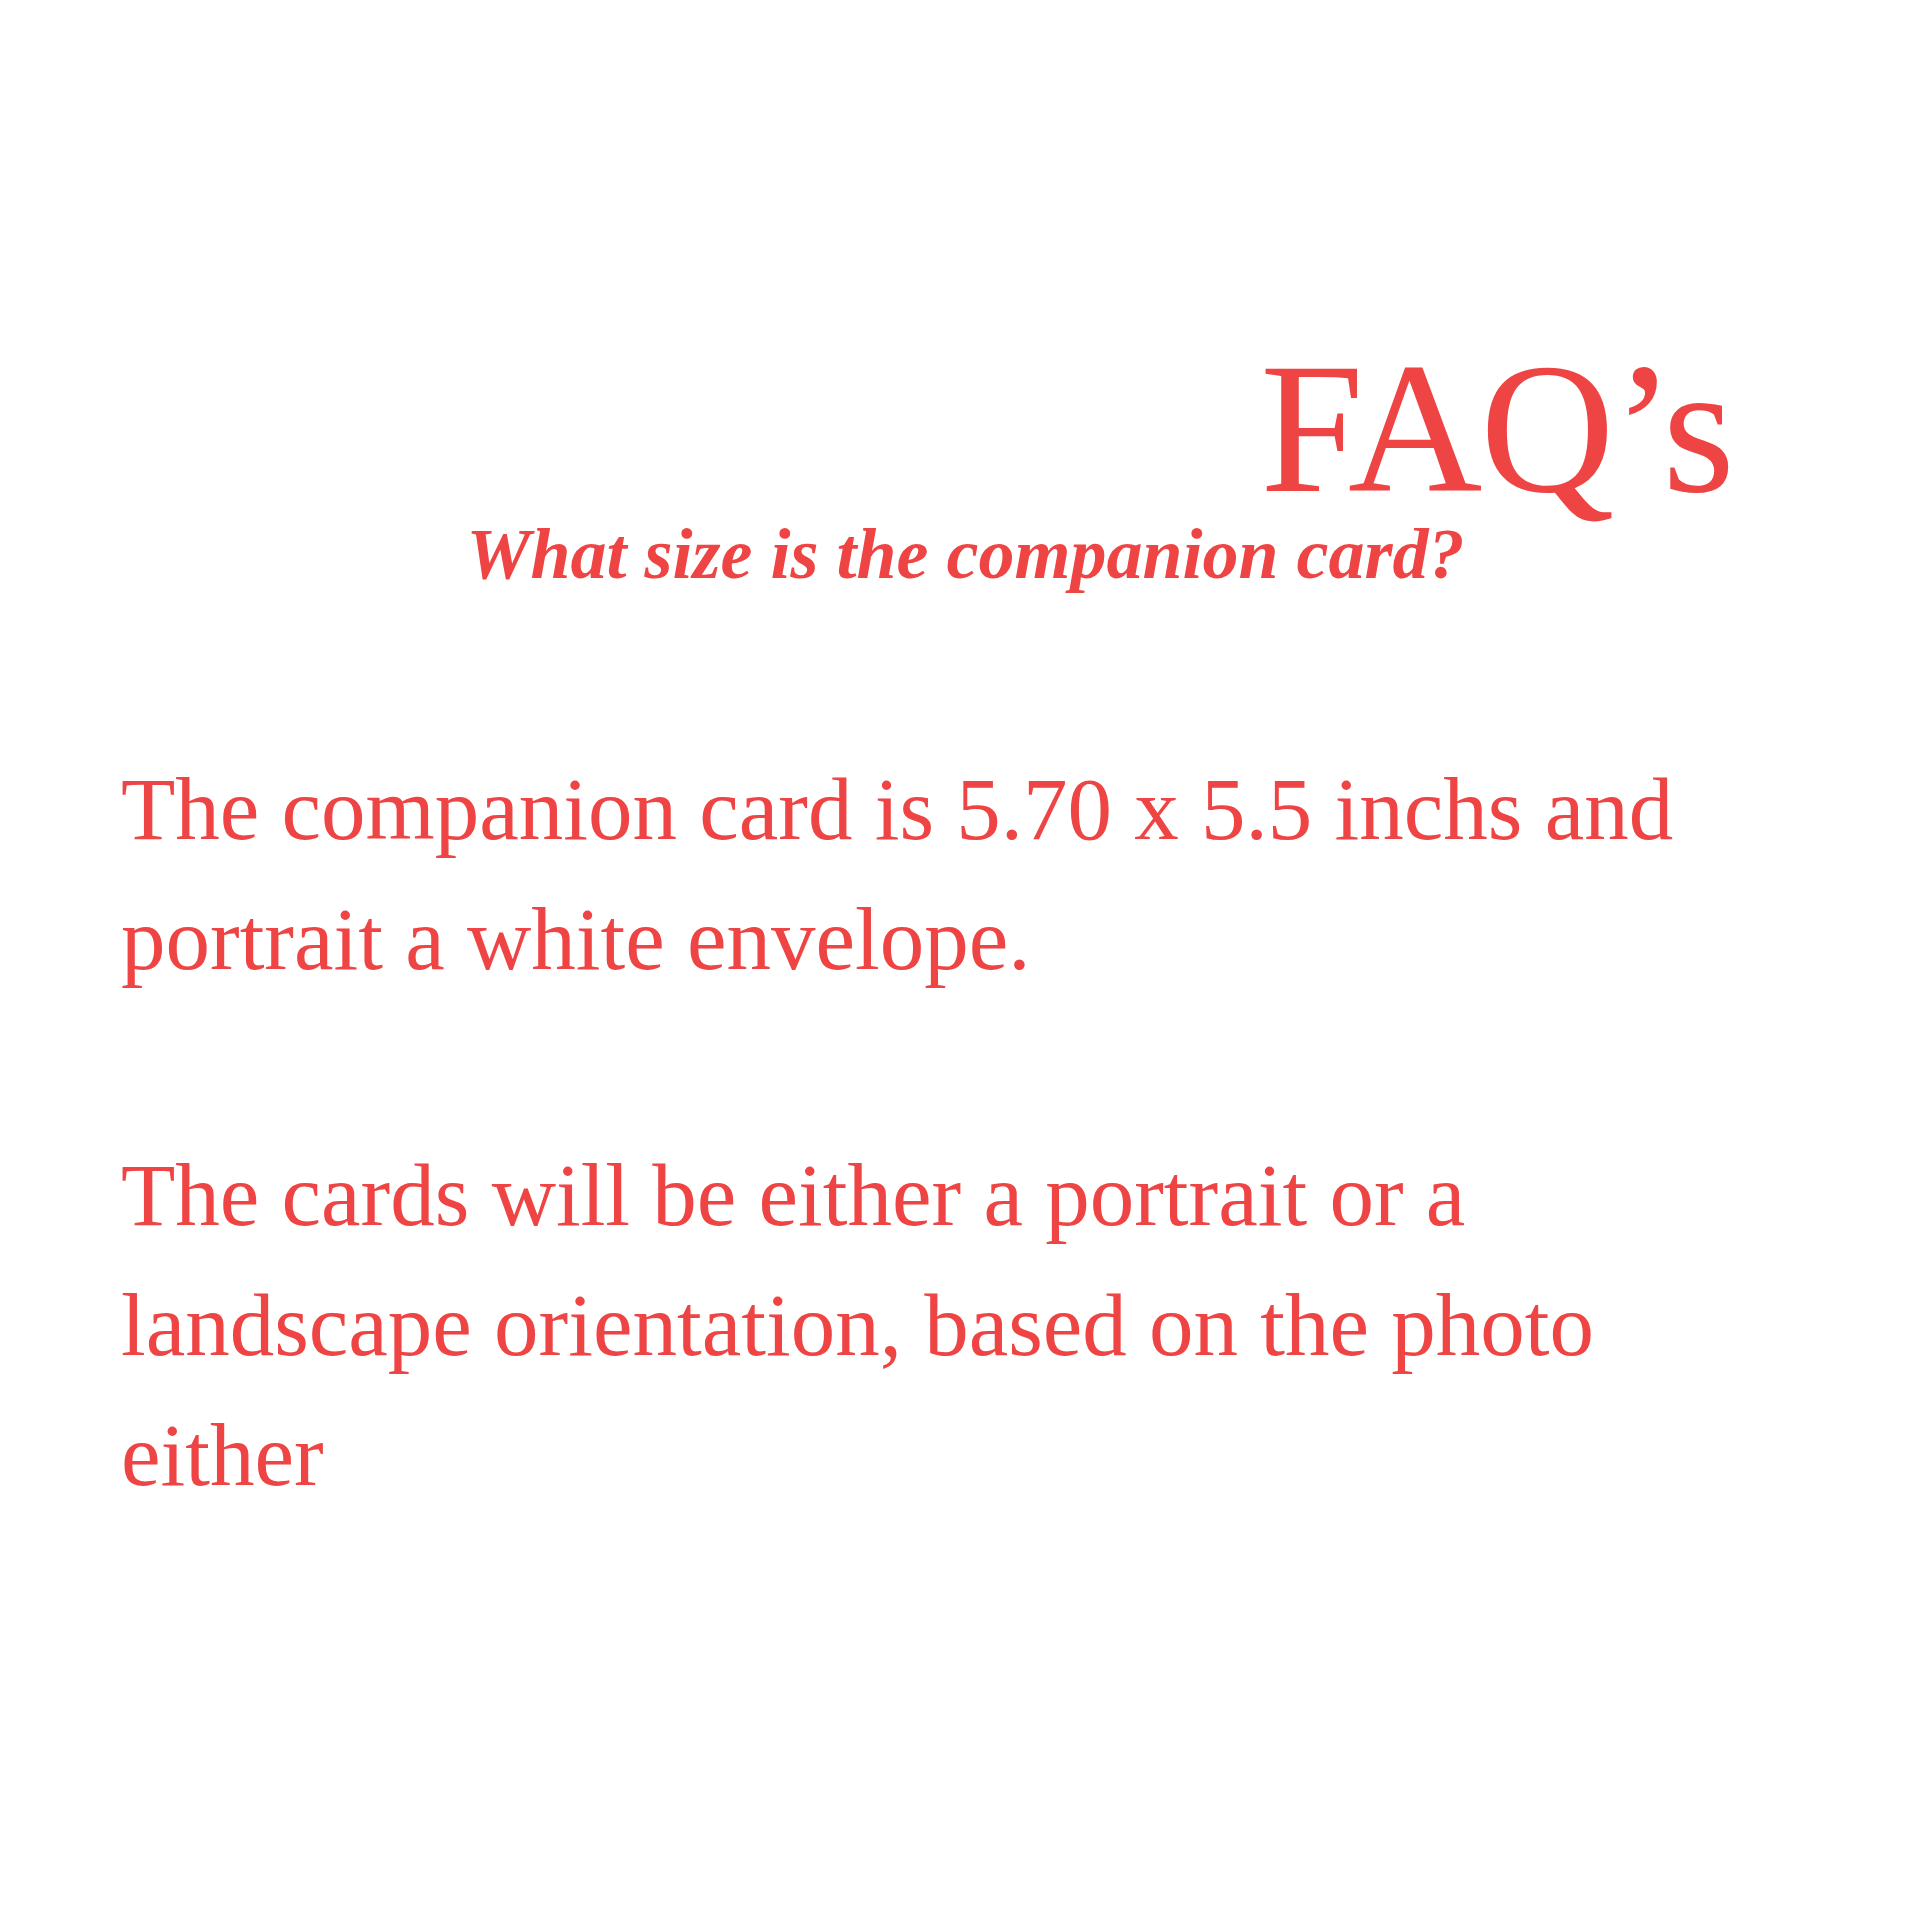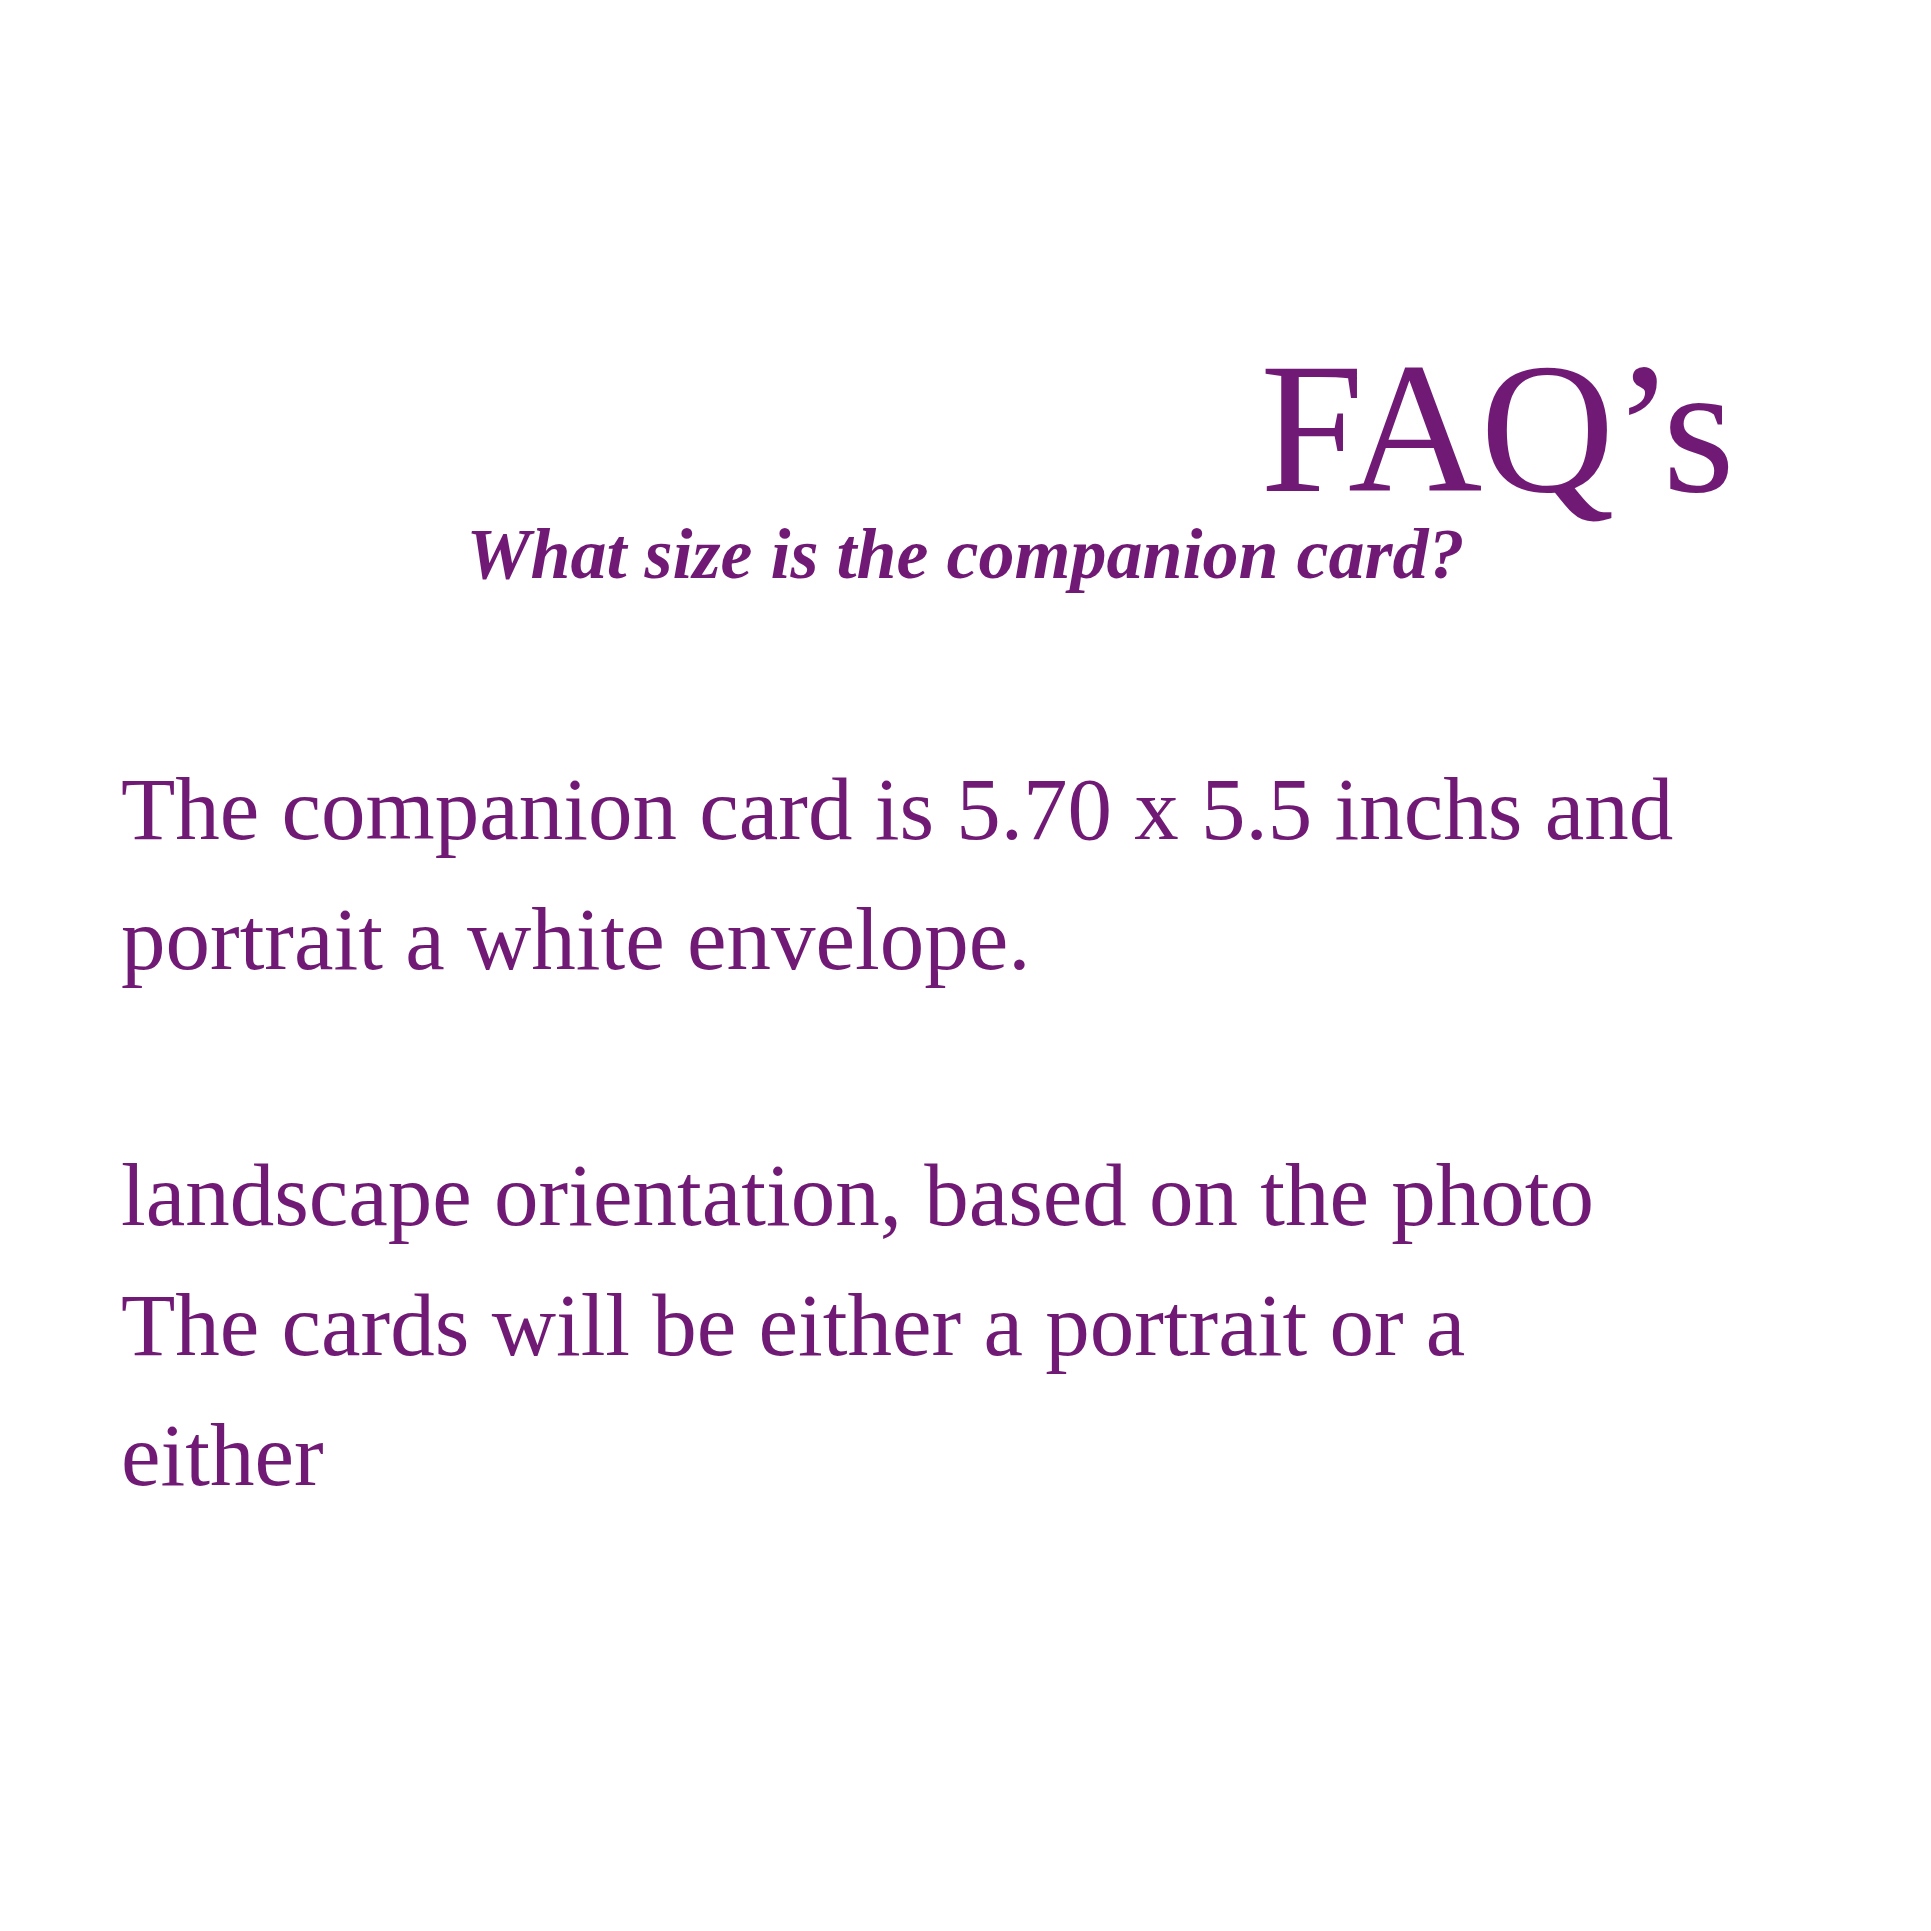--- a/index.html
+++ b/index.html
@@ -5,21 +5,21 @@
   html, body {
     margin: 0;
     padding: 0;
     background: #ffffff;
   }
   .canvas {
     position: relative;
     width: 1931px;
     height: 1931px;
     background: #ffffff;
-    color: #701a75;
+    color: #ef4444;
     font-family: "Liberation Serif", "DejaVu Serif", serif;
     overflow: hidden;
   }
   .page-title {
     position: absolute;
     top: 210px;
     left: 0;
     right: 198px;
     text-align: right;
     font-size: 186px;
@@ -68,21 +68,21 @@
   <div class="question">What size is the companion card?</div>
 
   <div class="answers">
 
     <div class="paragraph">
       <div class="text-line">The companion card is 5.70 x 5.5 inchs and</div>
       <div class="text-line">portrait a white envelope.</div>
     </div>
 
     <div class="paragraph">
+      <div class="text-line">The cards will be either a portrait or a</div>
       <div class="text-line">landscape orientation, based on the photo</div>
-      <div class="text-line">The cards will be either a portrait or a</div>
       <div class="text-line">either</div>
     </div>
 
   </div>
 
 </div>
 
 
 </body></html>

